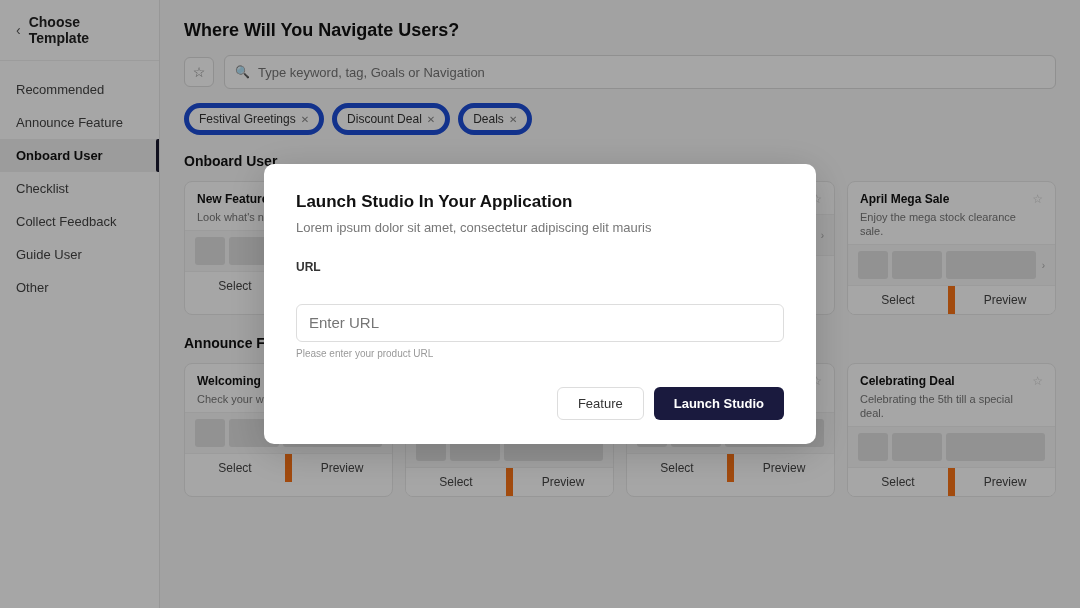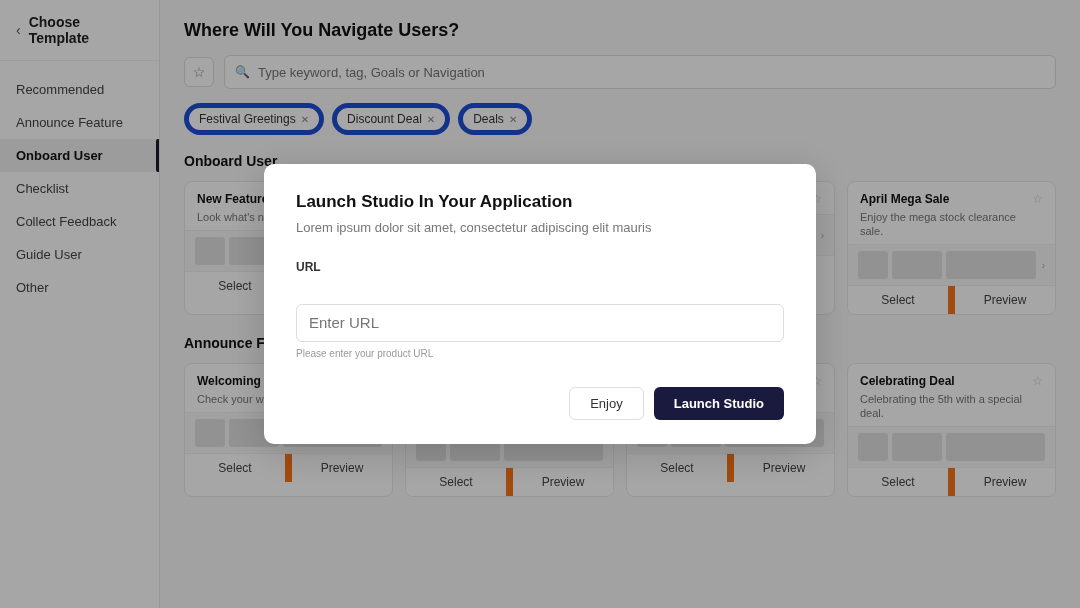--- a/index.html
+++ b/index.html
@@ -478,21 +478,21 @@
       <div class="template-actions">
         <button class="template-btn">Select</button>
         <button class="template-btn">Preview</button>
       </div>
     </div>
 
     <div class="template-card">
       <div class="template-card-header">
         <div>
           <div class="template-card-title">Celebrating Deal</div>
-          <div class="template-card-desc">Celebrating the 5th with a special deal.</div>
+          <div class="template-card-desc">Celebrating the 5th till a special deal.</div>
         </div>
         <span class="star-icon">☆</span>
       </div>
       <div class="template-preview">
         <div class="preview-block sm"></div>
         <div class="preview-block md"></div>
         <div class="preview-block"></div>
       </div>
       <div class="template-actions">
         <button class="template-btn">Select</button>
@@ -503,17 +503,17 @@
 </div>
 
 <div class="overlay">
   <div class="modal">
     <div class="modal-title">Launch Studio In Your Application</div>
     <div class="modal-desc">Lorem ipsum dolor sit amet, consectetur adipiscing elit mauris</div>
     <div class="modal-label">URL</div>
     <input class="modal-input" type="text" placeholder="Enter URL" style="">
     <div class="modal-hint">Please enter your product URL</div>
     <div class="modal-actions">
-      <button class="btn-cancel">Enjoy</button>
+      <button class="btn-cancel">Feature</button>
       <button class="btn-launch">Launch Studio</button>
     </div>
   </div>
 </div>
 
 </body></html>

